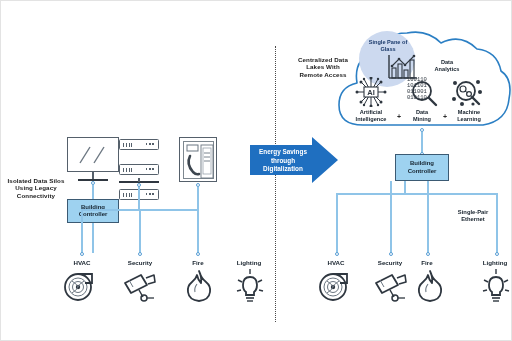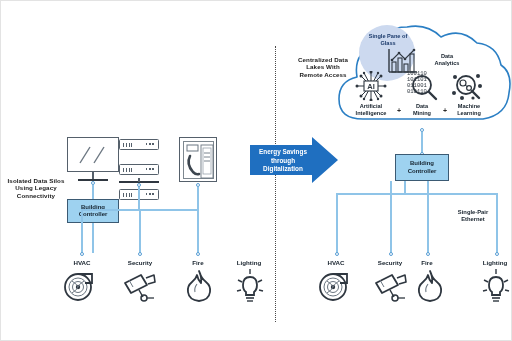--- a/index.html
+++ b/index.html
@@ -34,21 +34,21 @@
   .srv-led{position:absolute;left:3px;top:2.5px;width:9px;height:4px;
     background:repeating-linear-gradient(to right,#55606b 0 1.4px,#fff 1.4px 2.8px);}
   .srv-dots{position:absolute;right:3px;top:3.2px;width:9px;height:1.4px;
     background:repeating-linear-gradient(to right,#55606b 0 1.4px,#fff 1.4px 3.2px);}
 
   
   .panel{border:1.6px solid #55606b;background:#fff;box-sizing:border-box;}
   .panel-in{border:1px solid #7d878f;margin:2.5px;height:calc(100% - 5px);box-sizing:border-box;position:relative;}
 
   
-  .cloud-wrap{left:336px;top:18px;width:176px;height:108px;}
+  .cloud-wrap{left:336px;top:24px;width:176px;height:108px;}
   .spog{left:22px;top:6px;width:56px;height:56px;border-radius:50%;background:#ccd9ef;}
   .spog-txt{left:20px;top:14px;width:62px;font-size:5.6px;color:#1b3a6b;font-weight:bold;text-align:center;line-height:1.25;}
 
   .icon-cap{font-size:5.6px;font-weight:bold;color:#15202b;text-align:center;line-height:1.2;}
   .plus{font-size:7px;color:#2b2b2b;font-weight:bold;}
 
   
   .arrow{left:249px;top:136px;width:88px;height:46px;}
 
   

